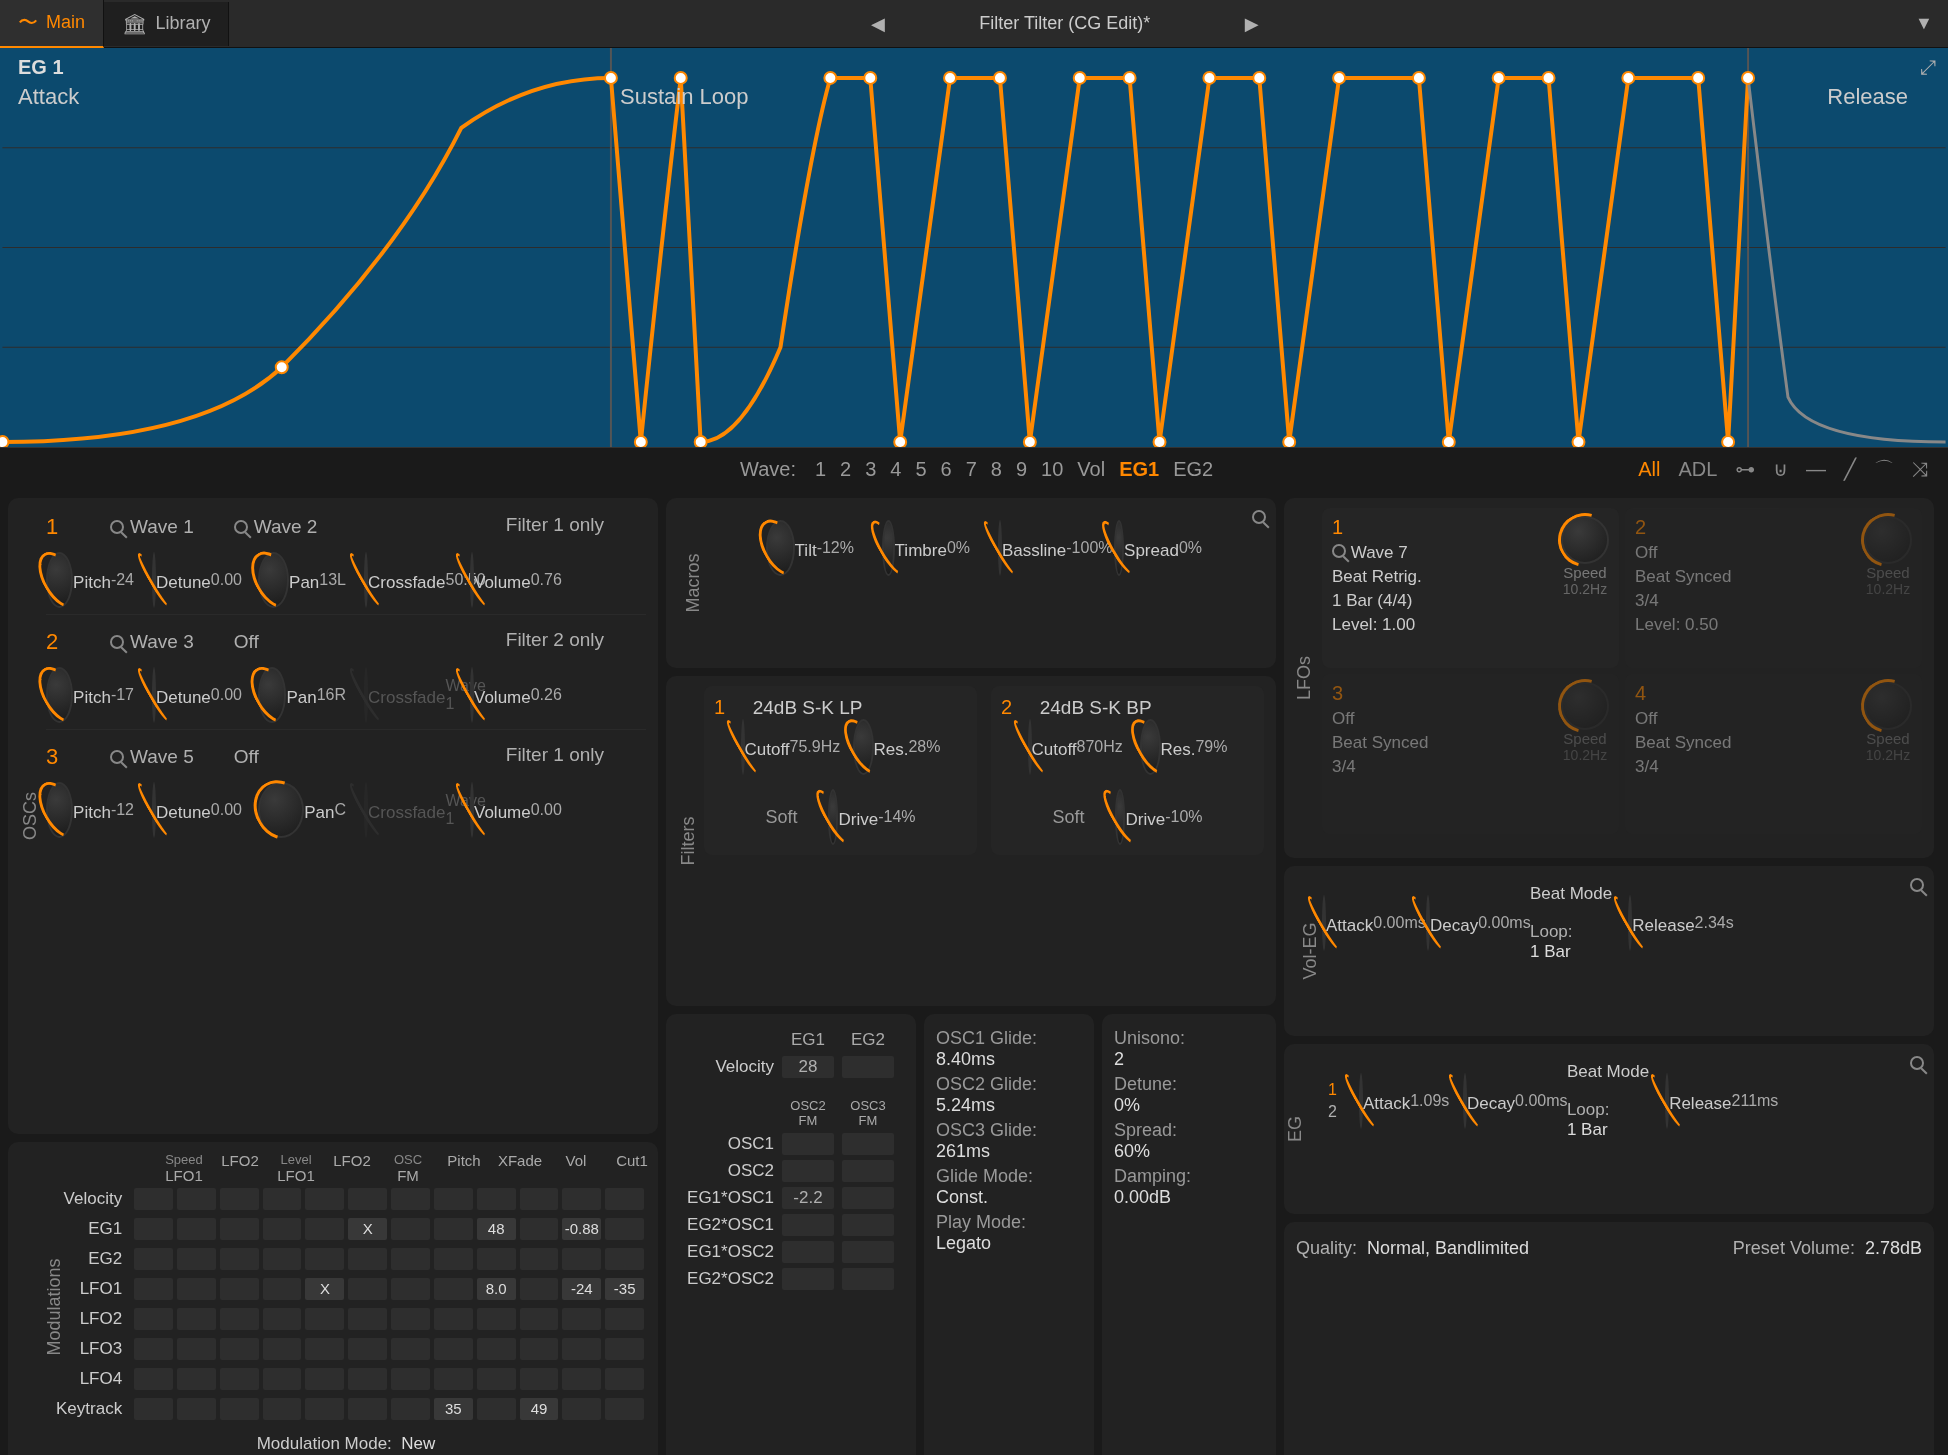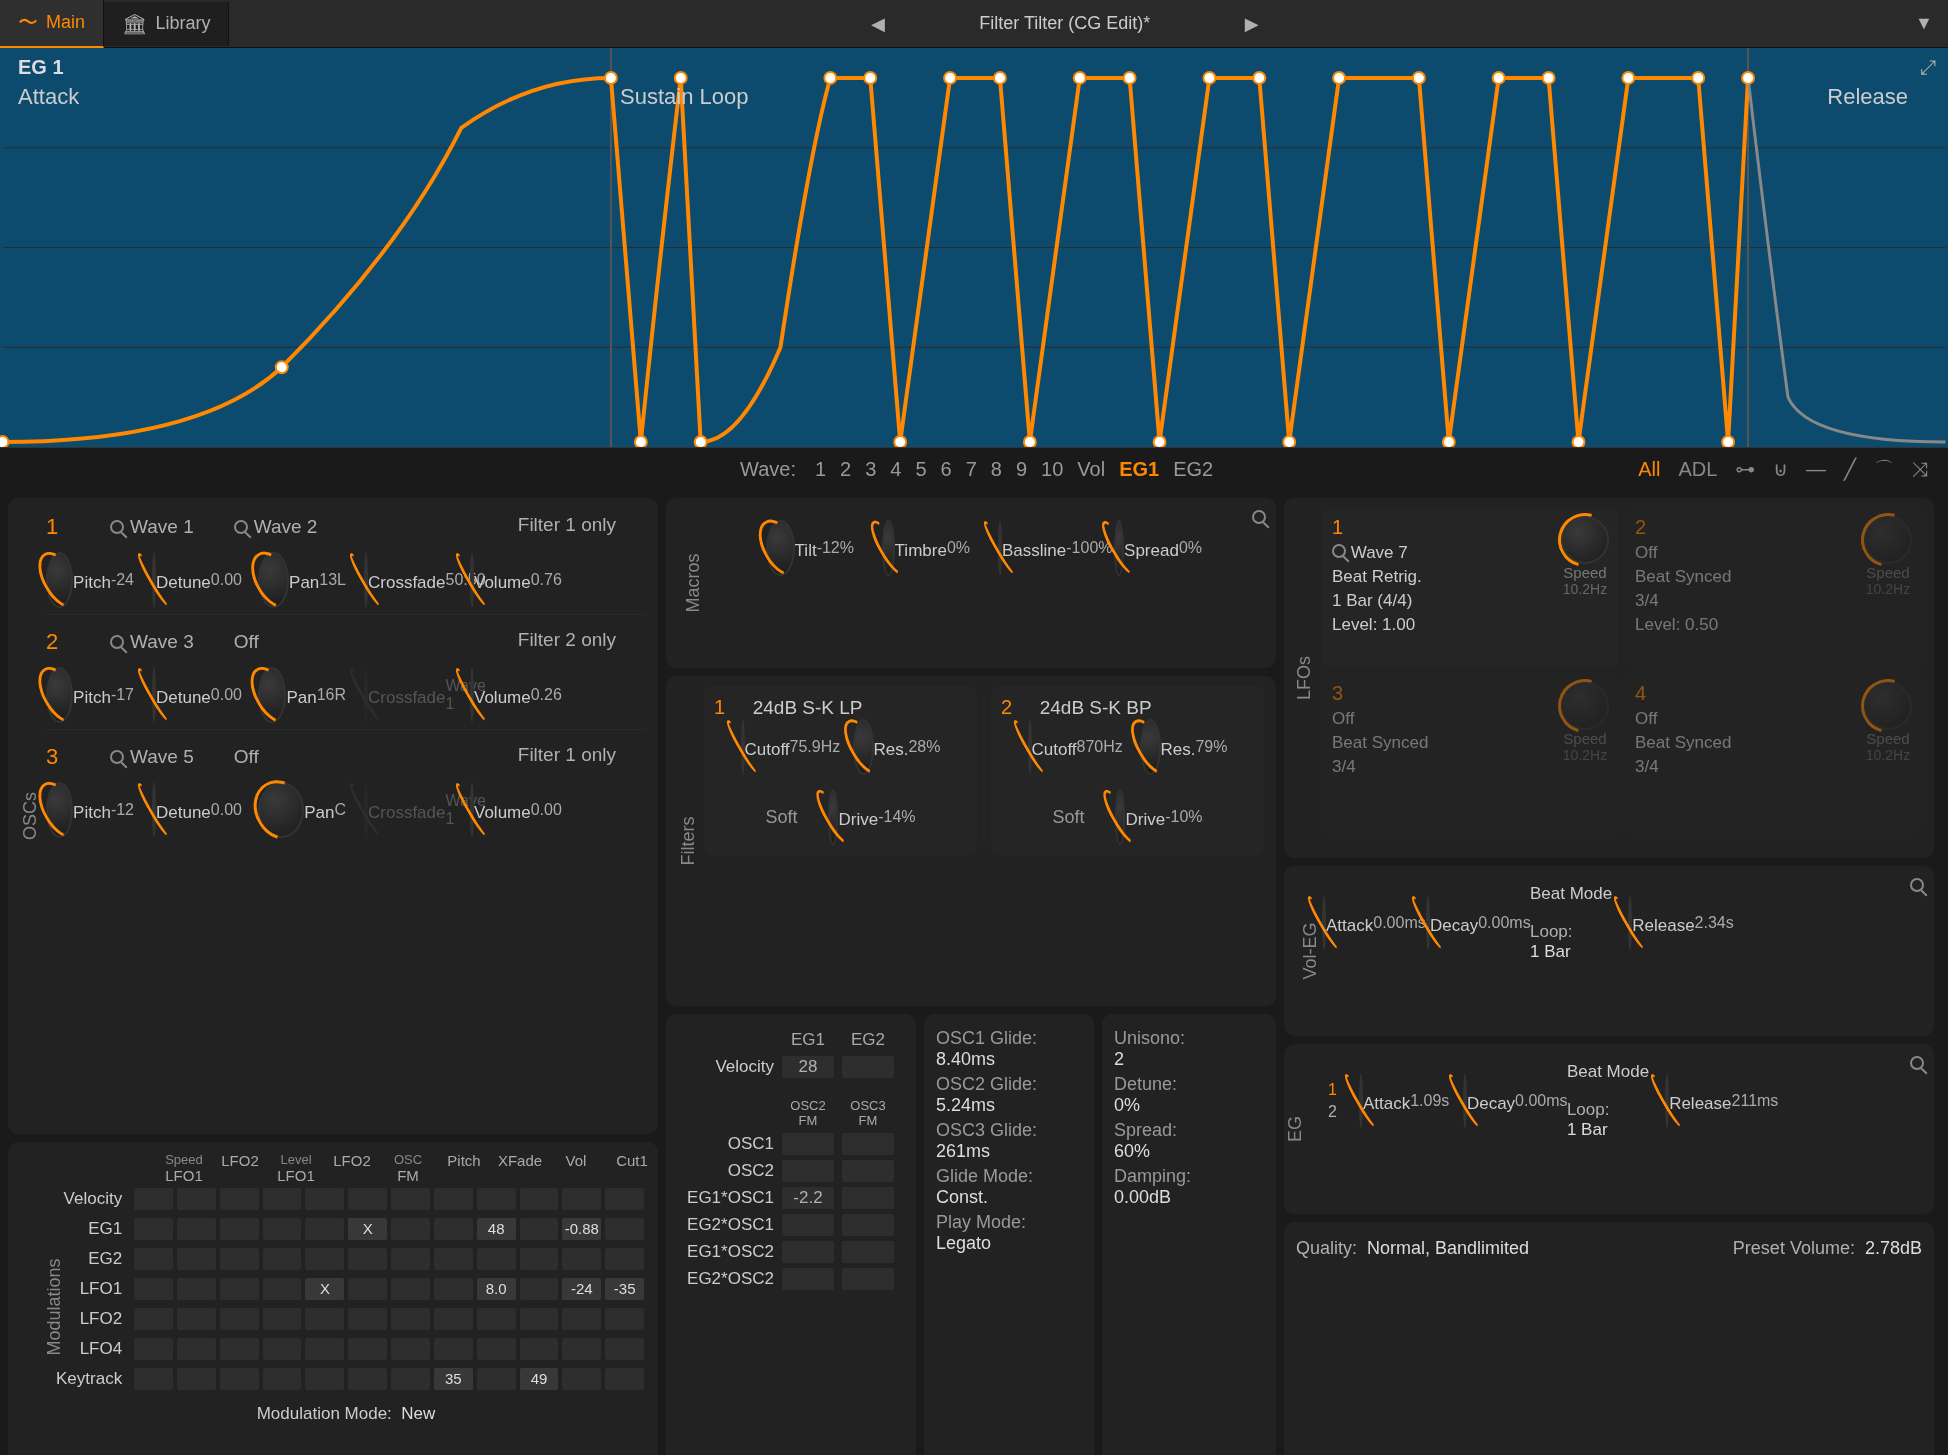--- a/index.html
+++ b/index.html
@@ -35,21 +35,21 @@
 
 .panel { background:#222; border-radius:10px; padding:10px 12px; position:relative; }
 .side-label { position:absolute; left:-2px; top:50%; transform:translateY(-50%) rotate(-90deg); transform-origin:center; color:#888; font-size:18px; white-space:nowrap; }
 .panel-inner { margin-left:26px; }
 
 .osc-row { display:flex; align-items:flex-start; margin-bottom:8px; padding:6px 0; border-bottom:1px solid #2a2a2a; }
 .osc-row:last-child { border-bottom:none; }
 .osc-num { color:#ff8800; font-size:22px; width:24px; }
 .osc-head { display:flex; gap:40px; margin-bottom:12px; font-size:19px; }
 .osc-head .wave-sel { display:flex; align-items:center; gap:6px; cursor:pointer; }
-.osc-head .filter-sel { margin-left:auto; margin-right:30px; cursor:pointer; }
+.osc-head .filter-sel { margin-left:auto; margin-right:42px; cursor:pointer; }
 
 .knob-row { display:flex; gap:18px; }
 .knob { display:flex; flex-direction:row; align-items:center; width:88px; }
 .knob-circle { width:56px; height:56px; border-radius:50%; background:radial-gradient(circle at 35% 30%,#3a3a3a,#1a1a1a); border:2px solid #333; position:relative; cursor:pointer; }
 .knob-arc { position:absolute; inset:-5px; border-radius:50%; border:3px solid transparent; border-top-color:#ff8800; border-left-color:#ff8800; transform:rotate(-30deg); }
 .knob.dim .knob-arc { border-top-color:#444; border-left-color:#444; }
 .knob.dim .knob-circle { opacity:.35; }
 .knob-lbl { font-size:17px; color:#ccc; margin-top:6px; }
 .knob-val { font-size:16px; color:#aaa; }
 .knob.dim .knob-lbl,.knob.dim .knob-val { color:#555; }
@@ -435,20 +435,35 @@
             <div class="mod-cell "></div>
             <div class="mod-cell "></div>
             <div class="mod-cell "></div>
             <div class="mod-cell "></div>
             <div class="mod-cell "></div>
             <div class="mod-cell "></div>
             <div class="mod-cell "></div>
             <div class="mod-cell "></div>
 </div>
           <div class="mod-row">
+  <div class="rlbl">LFO3</div>
+  <div class="mod-cell "></div>
+            <div class="mod-cell "></div>
+            <div class="mod-cell "></div>
+            <div class="mod-cell "></div>
+            <div class="mod-cell "></div>
+            <div class="mod-cell "></div>
+            <div class="mod-cell "></div>
+            <div class="mod-cell "></div>
+            <div class="mod-cell "></div>
+            <div class="mod-cell "></div>
+            <div class="mod-cell "></div>
+            <div class="mod-cell "></div>
+</div>
+          <div class="mod-row">
   <div class="rlbl">LFO4</div>
   <div class="mod-cell "></div>
             <div class="mod-cell "></div>
             <div class="mod-cell "></div>
             <div class="mod-cell "></div>
             <div class="mod-cell "></div>
             <div class="mod-cell "></div>
             <div class="mod-cell "></div>
             <div class="mod-cell "></div>
             <div class="mod-cell "></div>

